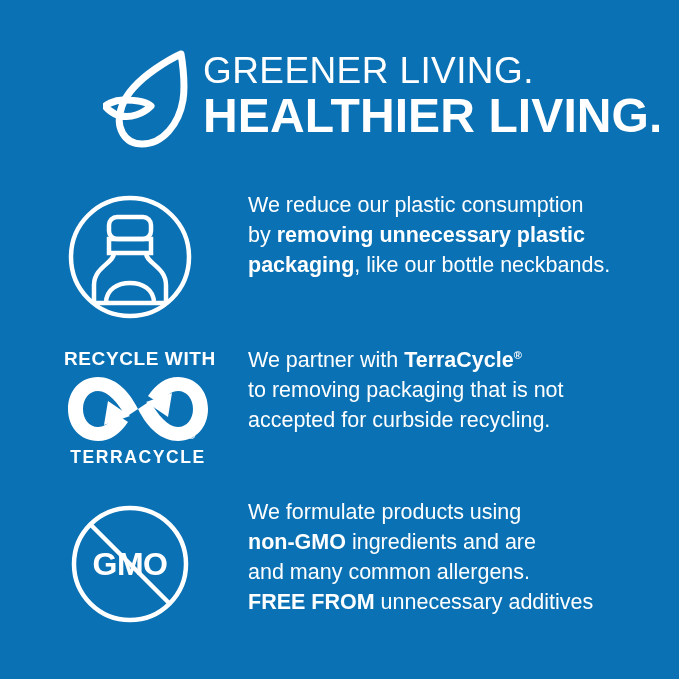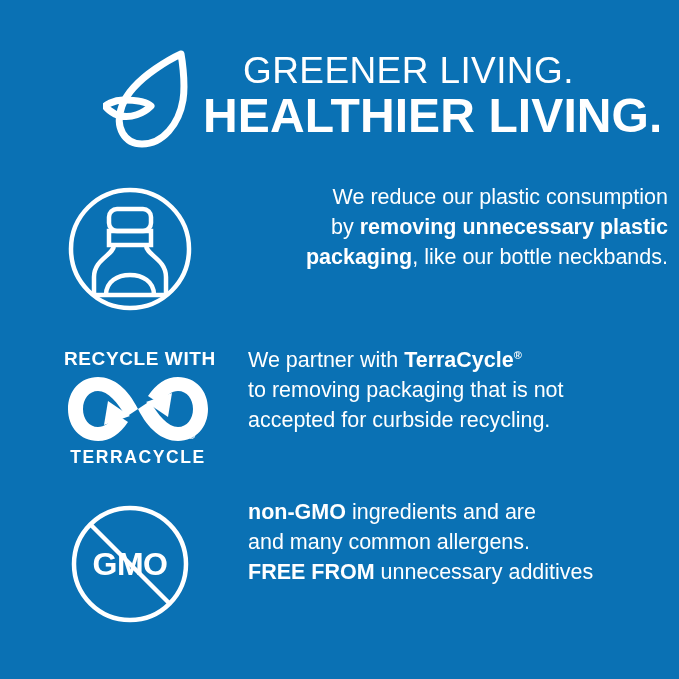--- a/index.html
+++ b/index.html
@@ -37,37 +37,36 @@
     left: 203px;
     top: 48px;
     width: 440px;
   }
   .headline-1 {
     font-size: 37px;
     line-height: 45px;
     font-weight: 300;
     letter-spacing: 0.4px;
     white-space: nowrap;
-    margin-left: 40px;
   }
   .headline-2 {
     font-size: 48px;
     line-height: 45px;
     font-weight: 700;
     letter-spacing: 0.1px;
     white-space: nowrap;
   }
 
   
   .row {
     position: absolute;
     left: 0;
     width: 679px;
   }
-  .row-1 { top: 182px; height: 135px; text-align: right; }
+  .row-1 { top: 190px; height: 135px; }
   .row-2 { top: 345px; height: 140px; }
   .row-3 { top: 497px; height: 140px; }
 
   .icon-cell {
     position: absolute;
     left: 60px;
     top: 0;
     width: 150px;
     height: 135px;
   }
@@ -256,17 +255,18 @@
   <div class="icon-cell">
     <div class="gmo-icon">
       <svg viewBox="0 0 128 118" width="128" height="118">
         <circle cx="64" cy="59" r="56" fill="none" stroke="#ffffff" stroke-width="4.5"></circle>
         <line x1="24" y1="19" x2="104" y2="99" stroke="#ffffff" stroke-width="4.5"></line>
       </svg>
       <div class="gmo-text">GMO</div>
     </div>
   </div>
   <div class="text-cell">
+      <div class="body-line">We formulate products using</div>
       <div class="body-line"><b>non-GMO</b> ingredients and are</div>
       <div class="body-line">and many common allergens.</div>
       <div class="body-line"><b>FREE FROM</b> unnecessary additives</div>
     </div>
 </div>
 
 </body></html>

